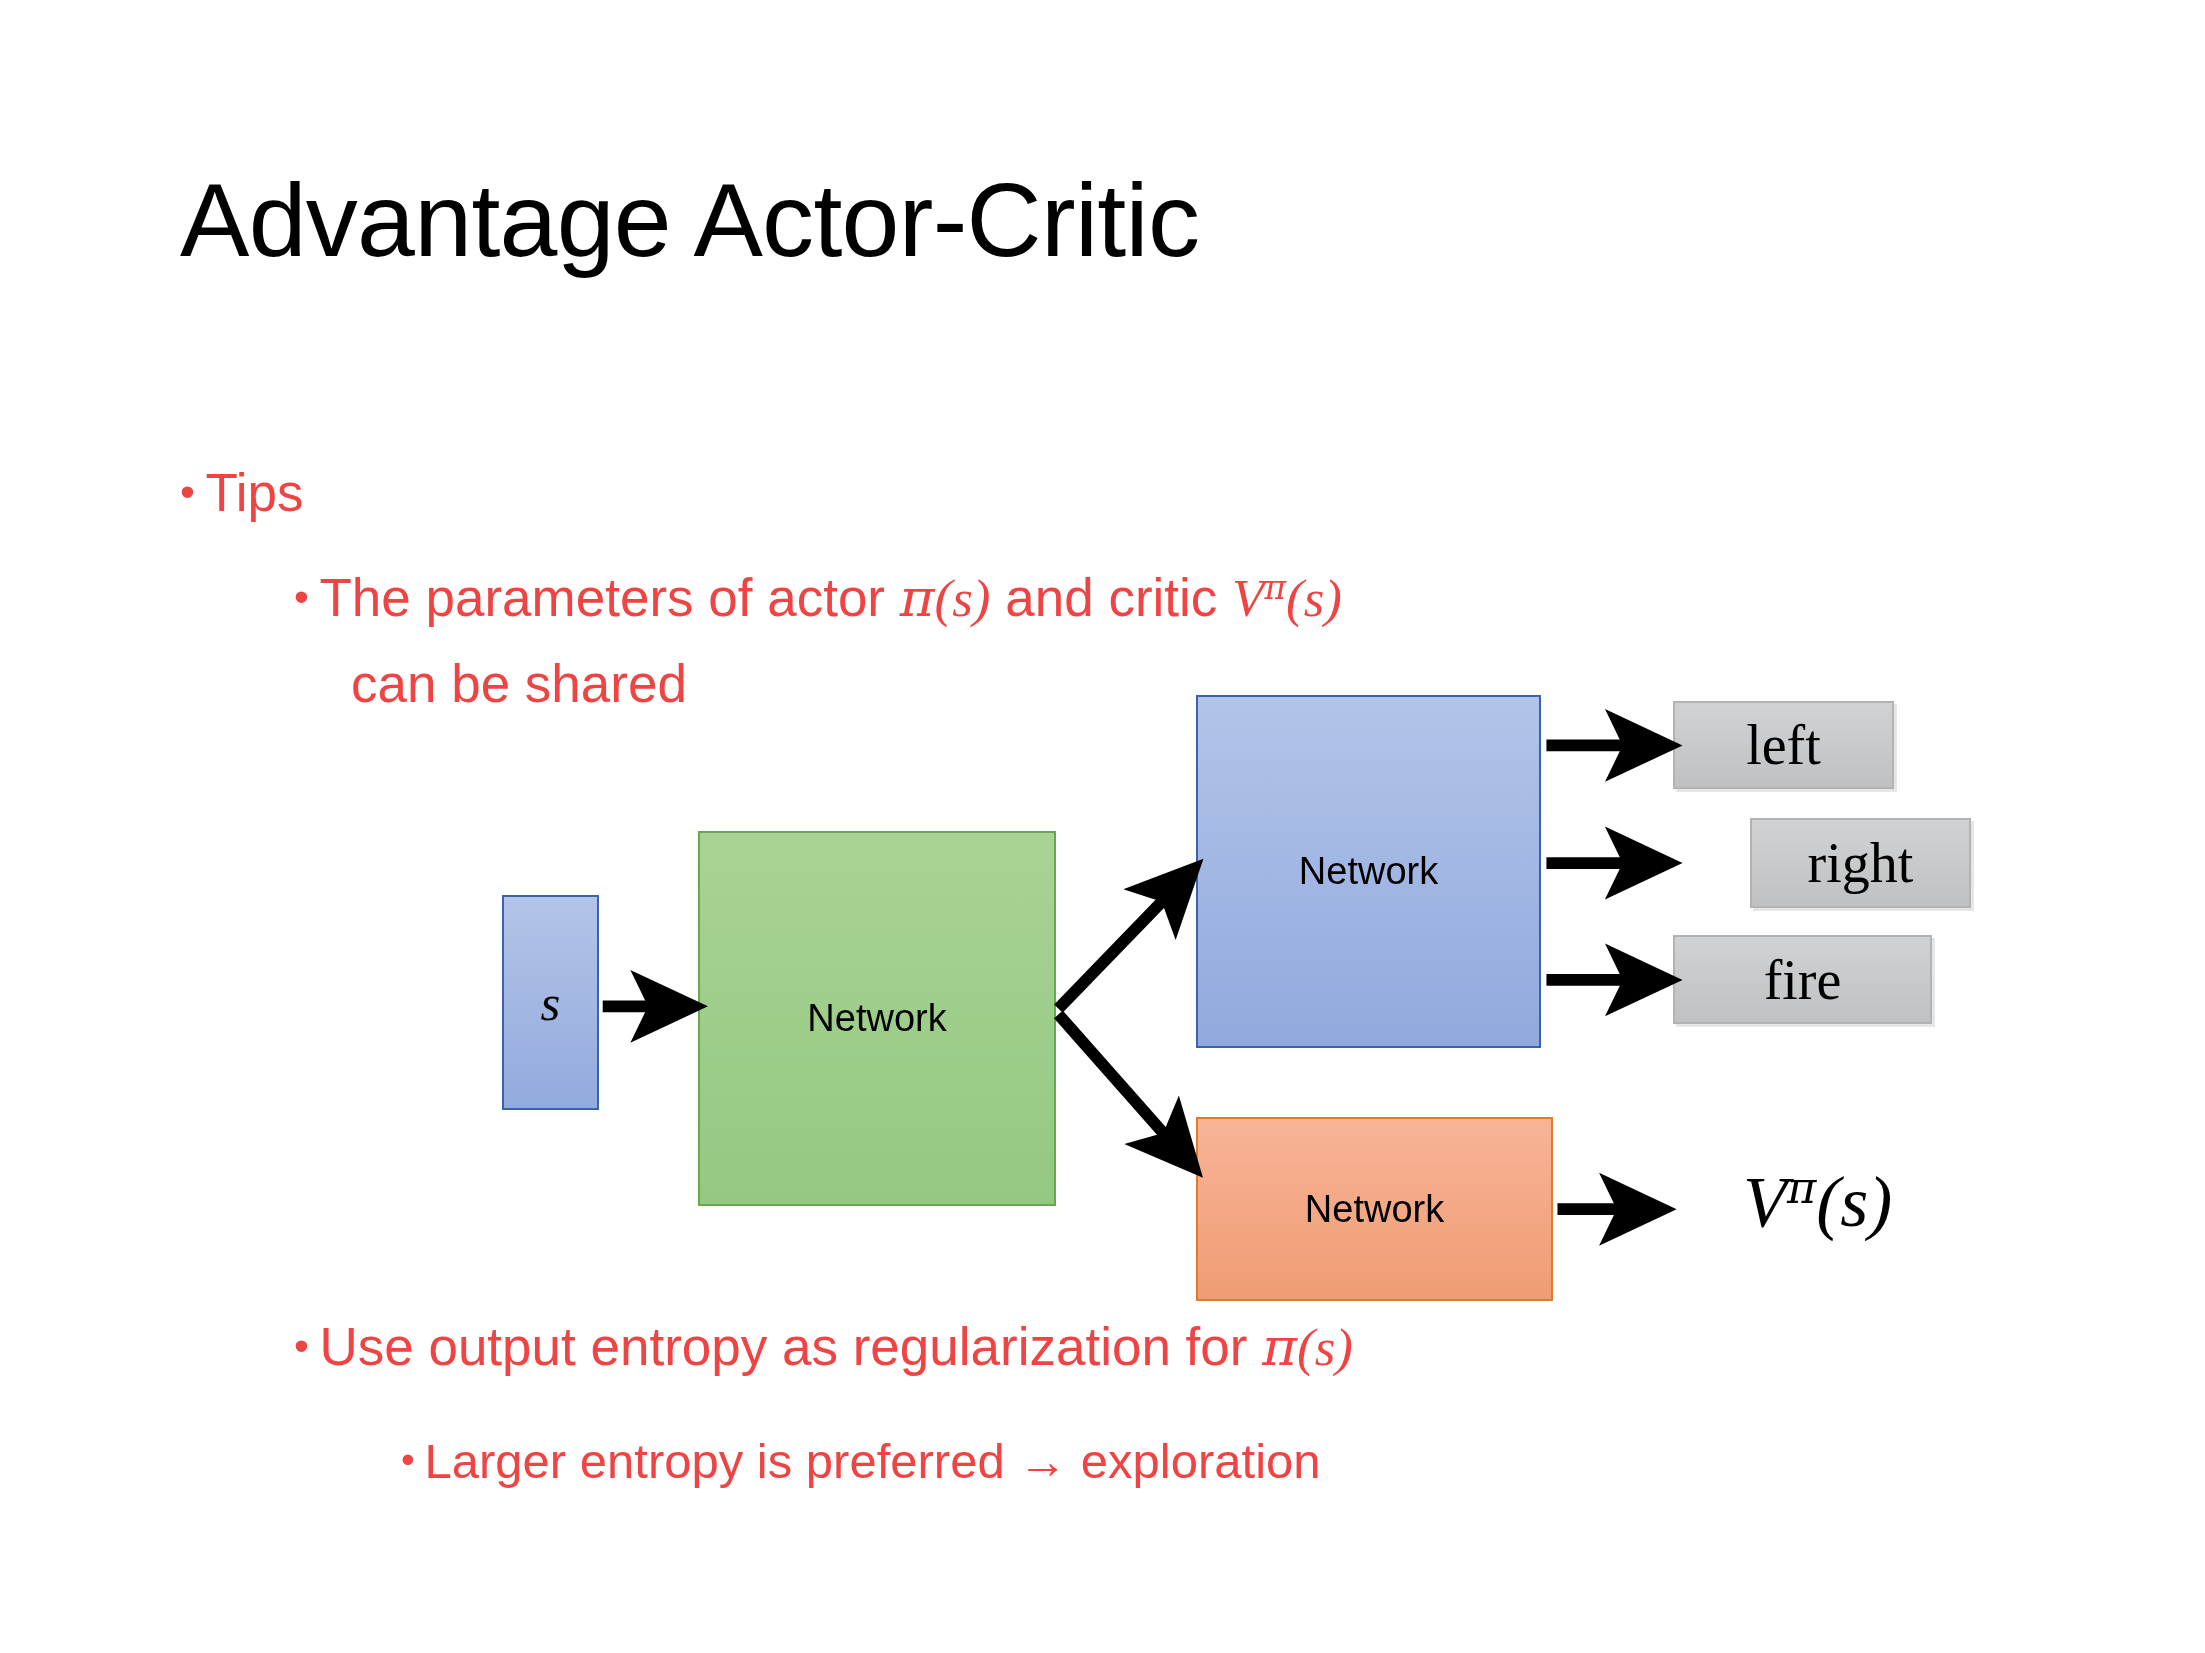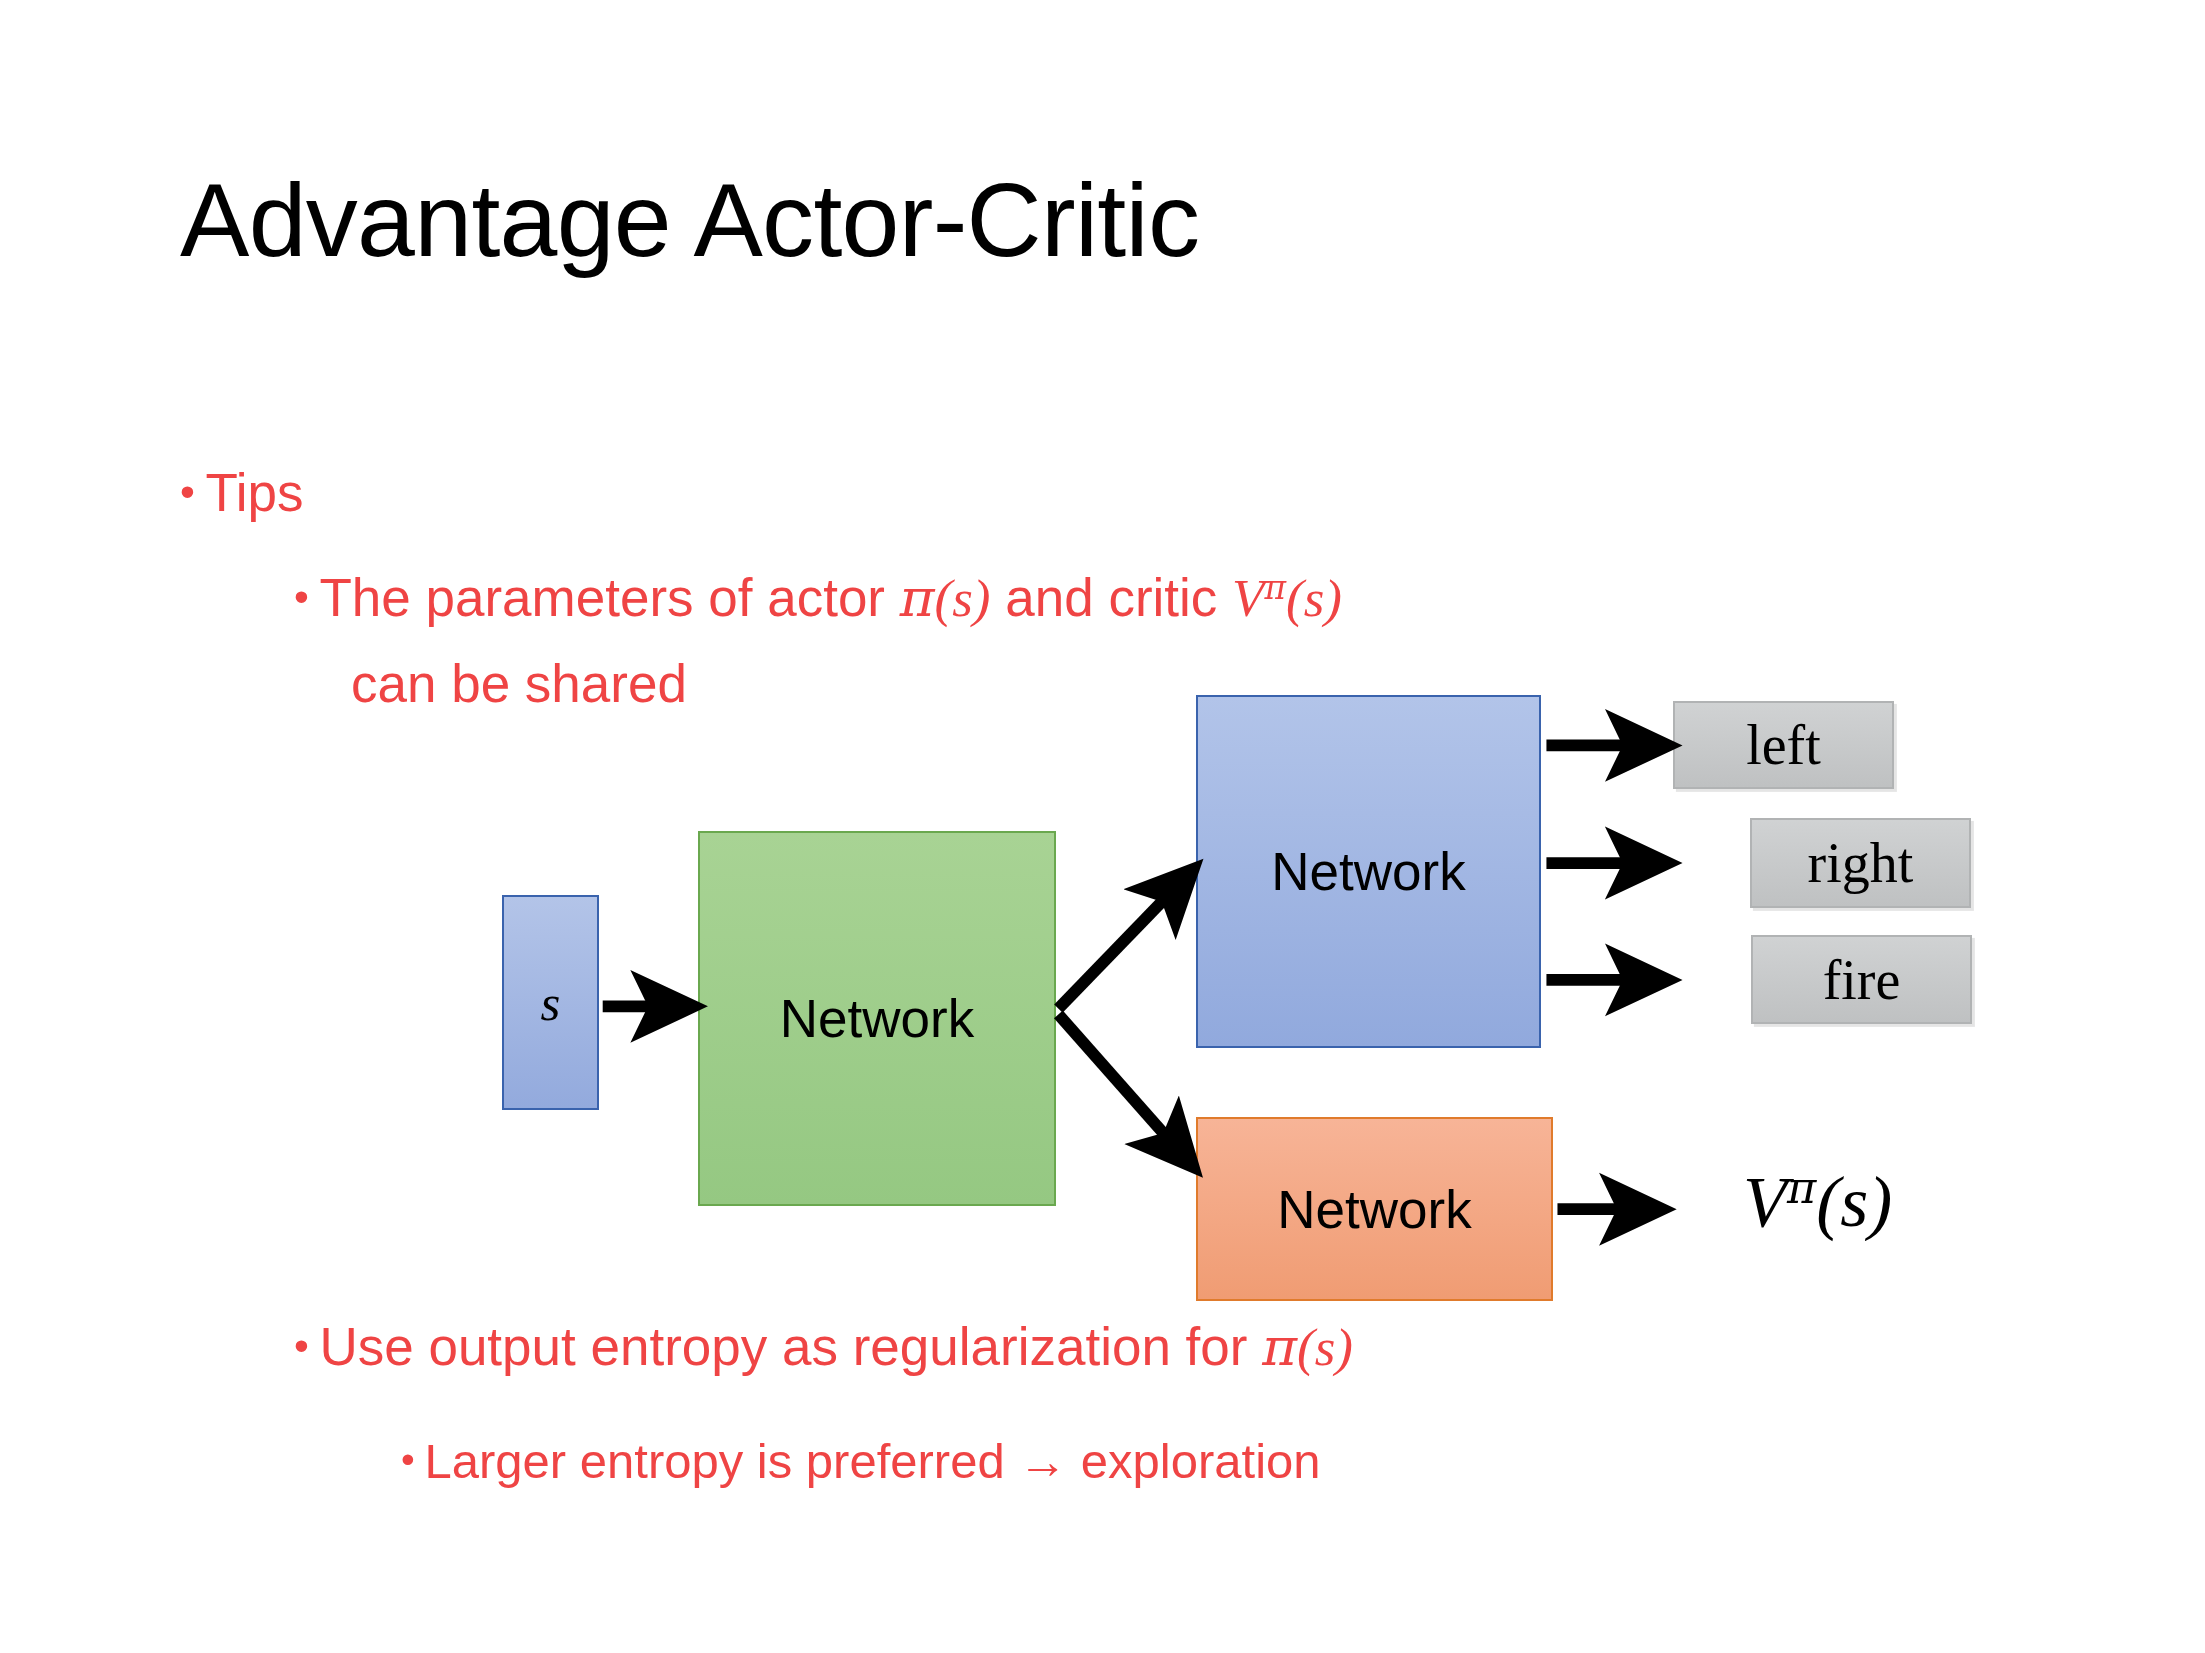--- a/index.html
+++ b/index.html
@@ -72,21 +72,21 @@
     top: 0;
     width: 2205px;
     height: 1654px;
   }
   .box {
     position: absolute;
     box-sizing: border-box;
     display: flex;
     align-items: center;
     justify-content: center;
-    font-size: 53px;
+    font-size: 38px;
     color: #000000;
   }
   #box-s {
     left: 502px; top: 895px; width: 97px; height: 215px;
     background: linear-gradient(to bottom, #b3c4e8, #93aadd);
     border: 2.2px solid #3a63ad;
     font-family: "Liberation Serif", serif;
     font-style: italic;
     font-size: 51px;
   }
@@ -113,21 +113,21 @@
     justify-content: center;
     background: linear-gradient(to bottom, #d0d2d3, #bfc1c2);
     border: 2.2px solid #b1b3b4;
     box-shadow: 2.9px 2.9px 0 rgba(0,0,0,0.10);
     font-family: "Liberation Serif", serif;
     font-size: 56px;
     color: #000000;
   }
   #out-left  { left: 1673px; top: 701px;  width: 221px; height: 88px; }
   #out-right { left: 1750px; top: 818px; width: 221px; height: 90px; }
-  #out-fire  { left: 1751px; top: 935px; width: 221px; height: 89px; }
+  #out-fire  { left: 1673px; top: 935px; width: 259px; height: 89px; }
 
   #vpi-label {
     position: absolute;
     left: 1743px;
     top: 1160px;
     font-size: 72px;
     white-space: nowrap;
   }
 
   svg#arrows {

